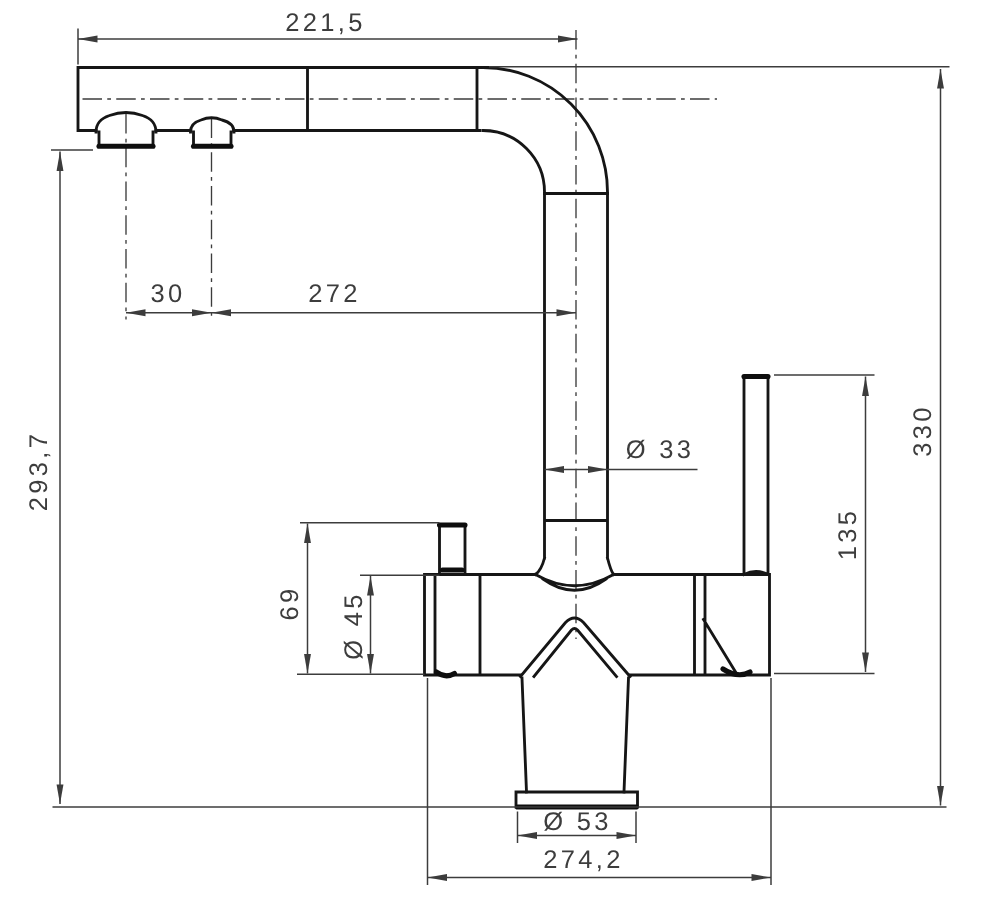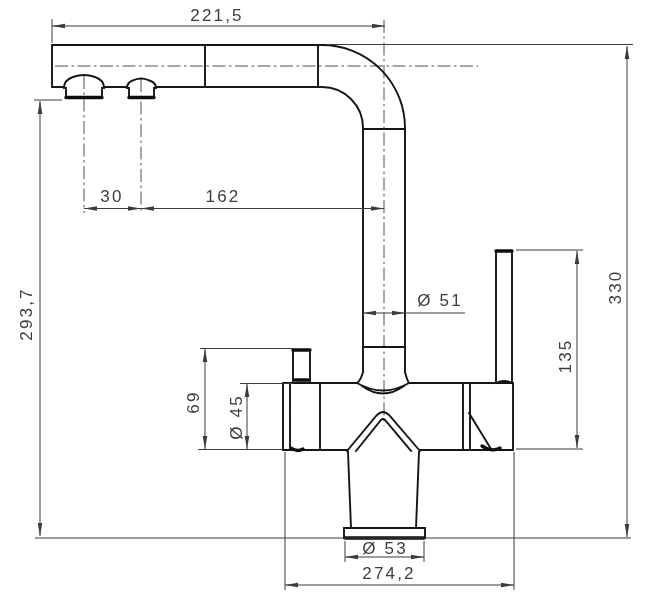--- a/index.html
+++ b/index.html
@@ -120,22 +120,22 @@
       <polygon class="arr" points="247,449 244.7,436 249.3,436"></polygon>
       <polygon class="arr" points="345,557 358,554.7 358,559.3"></polygon>
       <polygon class="arr" points="424,557 411,554.7 411,559.3"></polygon>
       <polygon class="arr" points="285,585 298,582.7 298,587.3"></polygon>
       <polygon class="arr" points="514,585 501,582.7 501,587.3"></polygon>
     </g>
   </svg>
 
   <span class="dimlabel" style="left:217px;top:15px">221,5</span>
   <span class="dimlabel" style="left:112px;top:196px">30</span>
-  <span class="dimlabel" style="left:223px;top:196px">162</span>
-  <span class="dimlabel" style="left:440px;top:300px">Ø 51</span>
+  <span class="dimlabel" style="left:223px;top:196px">272</span>
+  <span class="dimlabel" style="left:440px;top:300px">Ø 33</span>
   <span class="dimlabel rot" style="left:26px;top:314px">293,7</span>
   <span class="dimlabel rot" style="left:615px;top:287px">330</span>
   <span class="dimlabel rot" style="left:565px;top:356px">135</span>
   <span class="dimlabel rot" style="left:193px;top:402px">69</span>
   <span class="dimlabel rot" style="left:236px;top:417px">Ø 45</span>
   <span class="dimlabel" style="left:385px;top:548px">Ø 53</span>
   <span class="dimlabel" style="left:389px;top:573px">274,2</span>
 
 </div>
 

